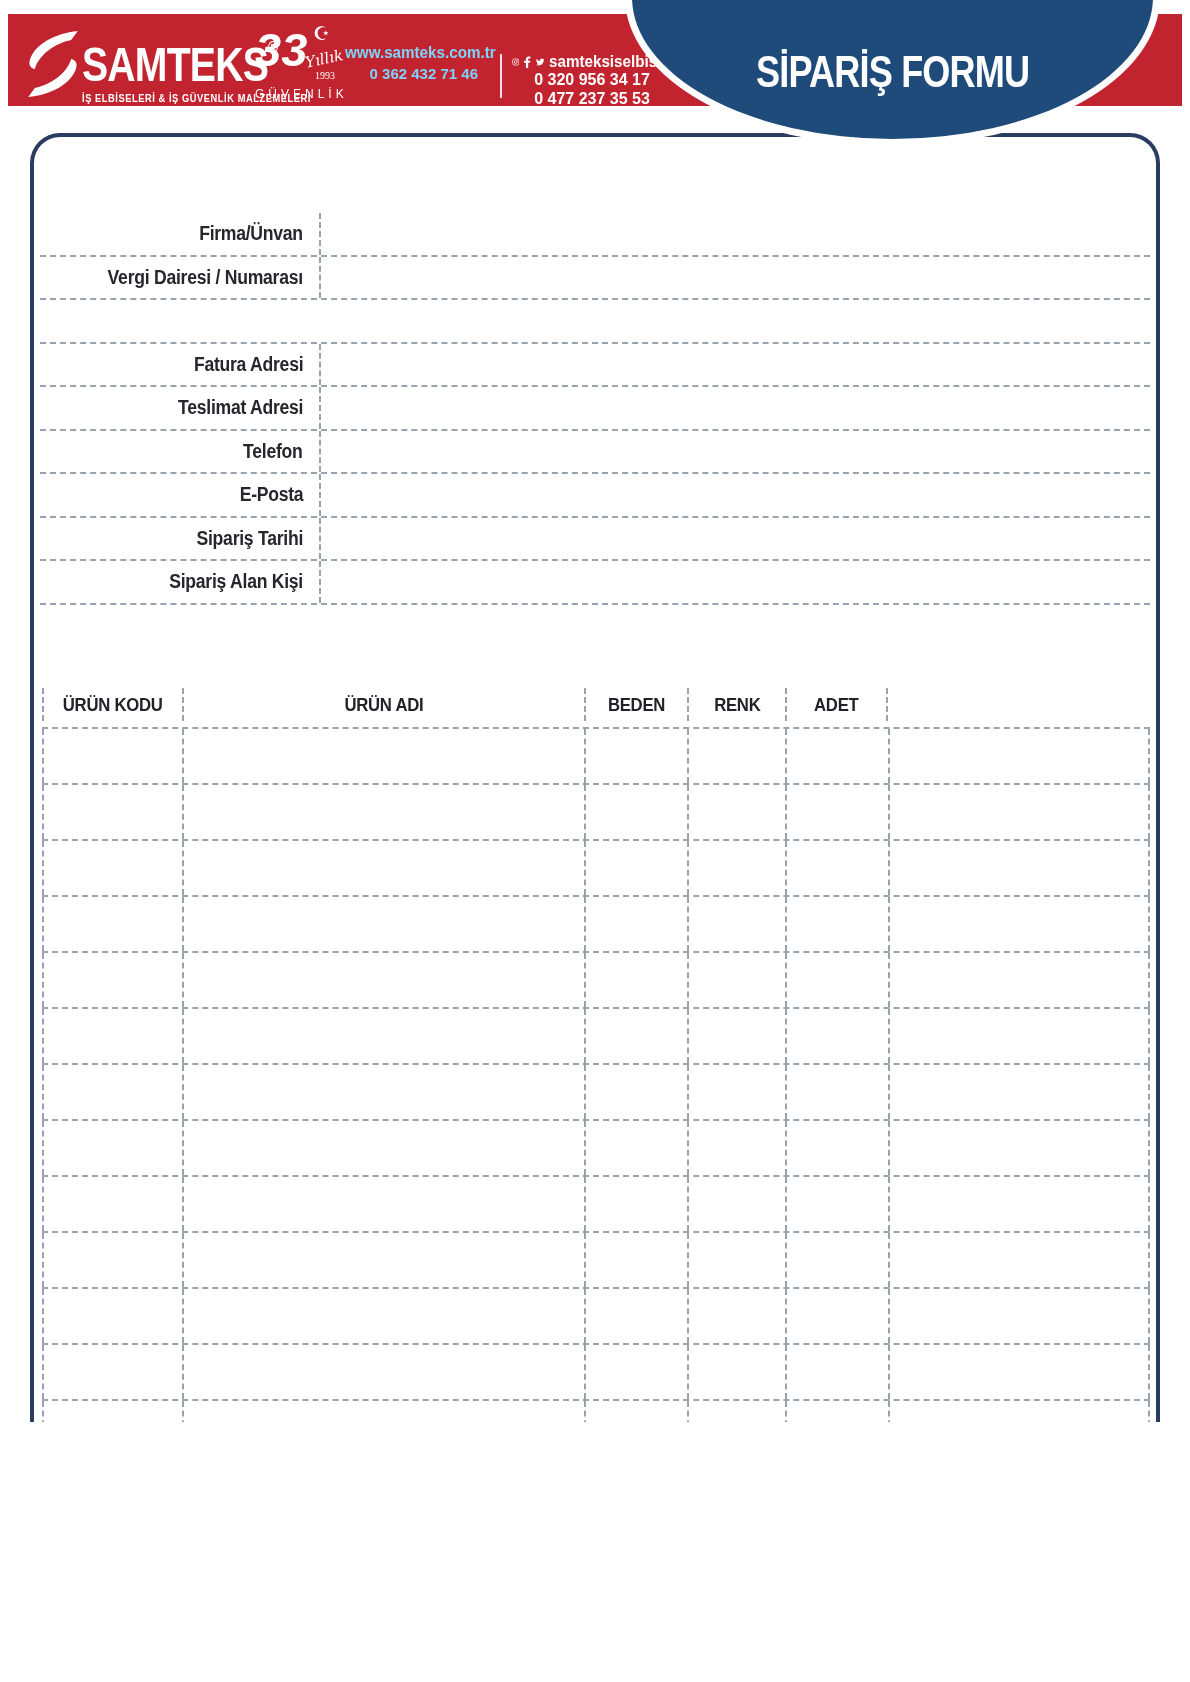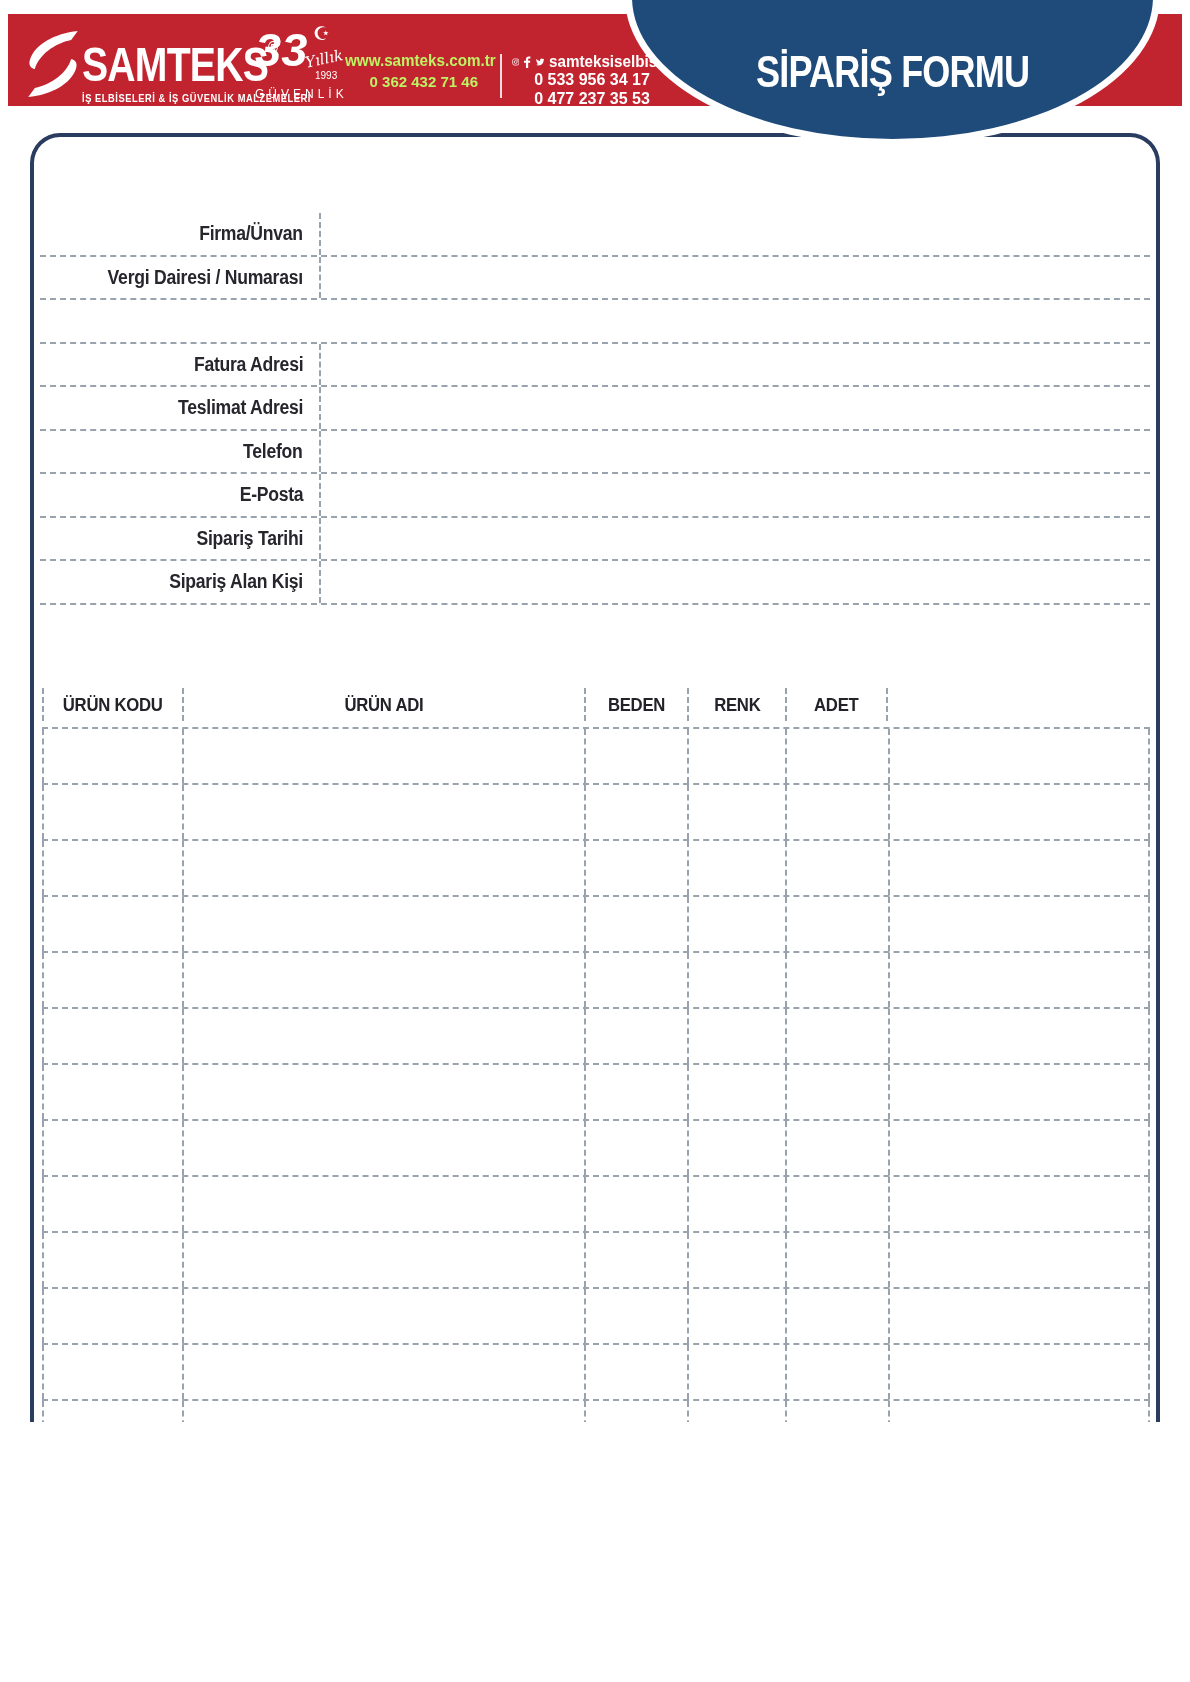--- a/index.html
+++ b/index.html
@@ -19,23 +19,23 @@
   .topbar{position:absolute;left:8px;top:14px;width:1174px;height:92px;background:var(--red);z-index:2;}
   .logo-swoosh{position:absolute;left:16px;top:17px;width:58px;height:66px;}
   .brand-block{position:absolute;left:74px;top:8px;}
   .brand-name{font-weight:bold;color:#fff;font-size:49px;line-height:52px;white-space:nowrap;transform:scaleX(.8);transform-origin:left center;letter-spacing:-1px;}
   .reg{font-size:17px;vertical-align:28px;letter-spacing:0;}
   .tagline{color:#fff;font-size:10px;font-weight:bold;letter-spacing:.6px;white-space:nowrap;transform:scaleX(.93);transform-origin:left center;margin-top:3px;}
   .anniv{position:absolute;left:247px;top:10px;width:92px;height:80px;color:#fff;}
   .anniv .num{position:absolute;left:0;top:2px;font-size:47px;font-weight:bold;font-style:italic;line-height:47px;}
   .anniv .crescent{position:absolute;left:58px;top:-2px;font-size:19px;}
   .anniv .yillik{position:absolute;left:50px;top:26px;font-family:"DejaVu Serif",serif;font-style:italic;font-size:15px;transform:rotate(-12deg);}
-  .anniv .since{position:absolute;left:60px;top:46px;font-size:10px;}
+  .anniv .since{position:absolute;left:60px;top:46px;font-size:10px;font-family:Liberation Serif, serif;}
   .anniv .tecrube{position:absolute;left:0;top:63px;width:92px;font-size:12px;letter-spacing:4px;white-space:nowrap;}
-  .contact-block{position:absolute;left:330px;top:38px;width:140px;text-align:right;color:#bef264;}
+  .contact-block{position:absolute;left:330px;top:30px;width:140px;text-align:right;color:#7dd3fc;}
   .contact-site{font-size:16px;font-weight:bold;white-space:nowrap;transform:scaleX(.95);transform-origin:right center;}
   .contact-phone{font-size:15px;font-weight:bold;margin-top:3px;}
   .vdivider{position:absolute;left:492px;top:40px;width:2px;height:44px;background:rgba(255,255,255,.85);}
   .social-block{position:absolute;left:504px;top:38px;width:160px;color:#fff;}
   .social-row1{display:flex;align-items:center;gap:5px;height:19px;}
   .social-row1 svg{display:block;}
   .social-handle{font-size:16px;font-weight:bold;white-space:nowrap;transform:scaleX(.95);transform-origin:left center;}
   .social-phone{font-size:16px;font-weight:bold;height:19px;text-align:center;white-space:nowrap;}
   
   .ribbon{
@@ -128,21 +128,21 @@
           <circle cx="17.6" cy="6.4" r="1.6" fill="#fff"></circle>
         </svg>
         <svg width="14" height="16" viewBox="0 0 14 24" aria-hidden="true">
           <path d="M9 24V13h4l.6-4.5H9V5.6C9 4.3 9.4 3.4 11.3 3.4H13.8V-0.6C13.4 -0.7 11.9 -0.8 10.2 -0.8 6.6 -0.8 4.2 1.4 4.2 5.1V8.5H0V13h4.2v11Z" fill="#fff" transform="translate(0,0.8)"></path>
         </svg>
         <svg width="18" height="16" viewBox="0 0 24 20" aria-hidden="true">
           <path d="M24 2.3c-.9.4-1.8.7-2.8.8 1-.6 1.8-1.6 2.2-2.7-1 .6-2 1-3.2 1.2A5 5 0 0 0 11.7 6c0 .4 0 .8.1 1.1A14.2 14.2 0 0 1 1.6 1.1 5 5 0 0 0 3.2 7.8c-.8 0-1.6-.2-2.3-.6v.1c0 2.4 1.7 4.5 4 4.9-.4.1-.9.2-1.3.2l-1-.1a5 5 0 0 0 4.7 3.5A10.1 10.1 0 0 1 0 17.9 14.2 14.2 0 0 0 7.7 20c9.2 0 14.2-7.6 14.2-14.2v-.6c1-.7 1.8-1.6 2.1-2.9z" fill="#fff"></path>
         </svg>
         <span class="social-handle">samteksiselbise</span>
       </div>
-      <div class="social-phone">0 533 956 34 17</div>
+      <div class="social-phone">0 320 956 34 17</div>
       <div class="social-phone">0 477 237 35 53</div>
     </div>
   </header>
 
   <div class="ribbon">
     <div class="ribbon-title"><span>SİPARİŞ FORMU</span></div>
   </div>
 
   <section class="card"></section>
 

